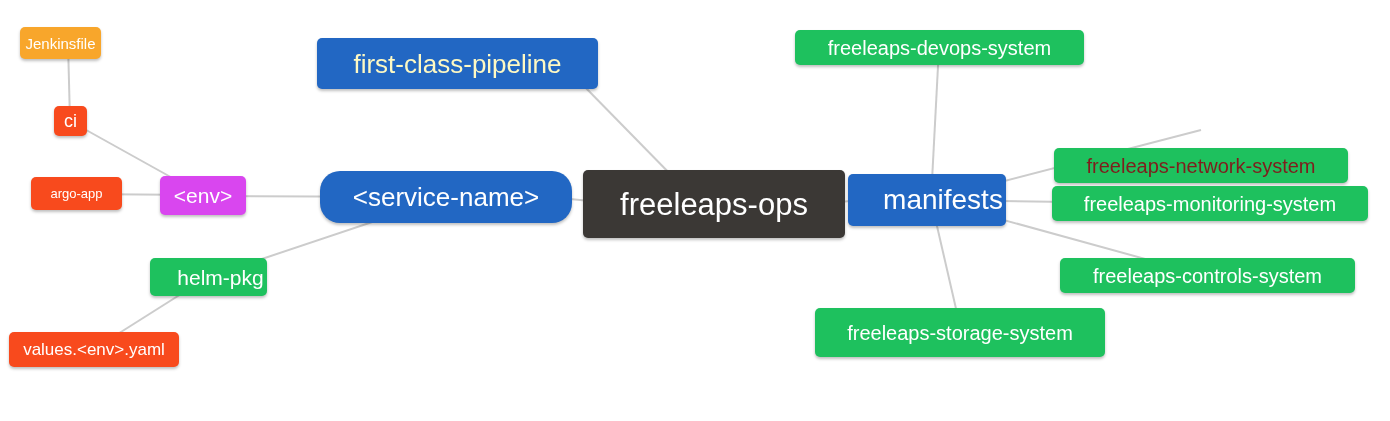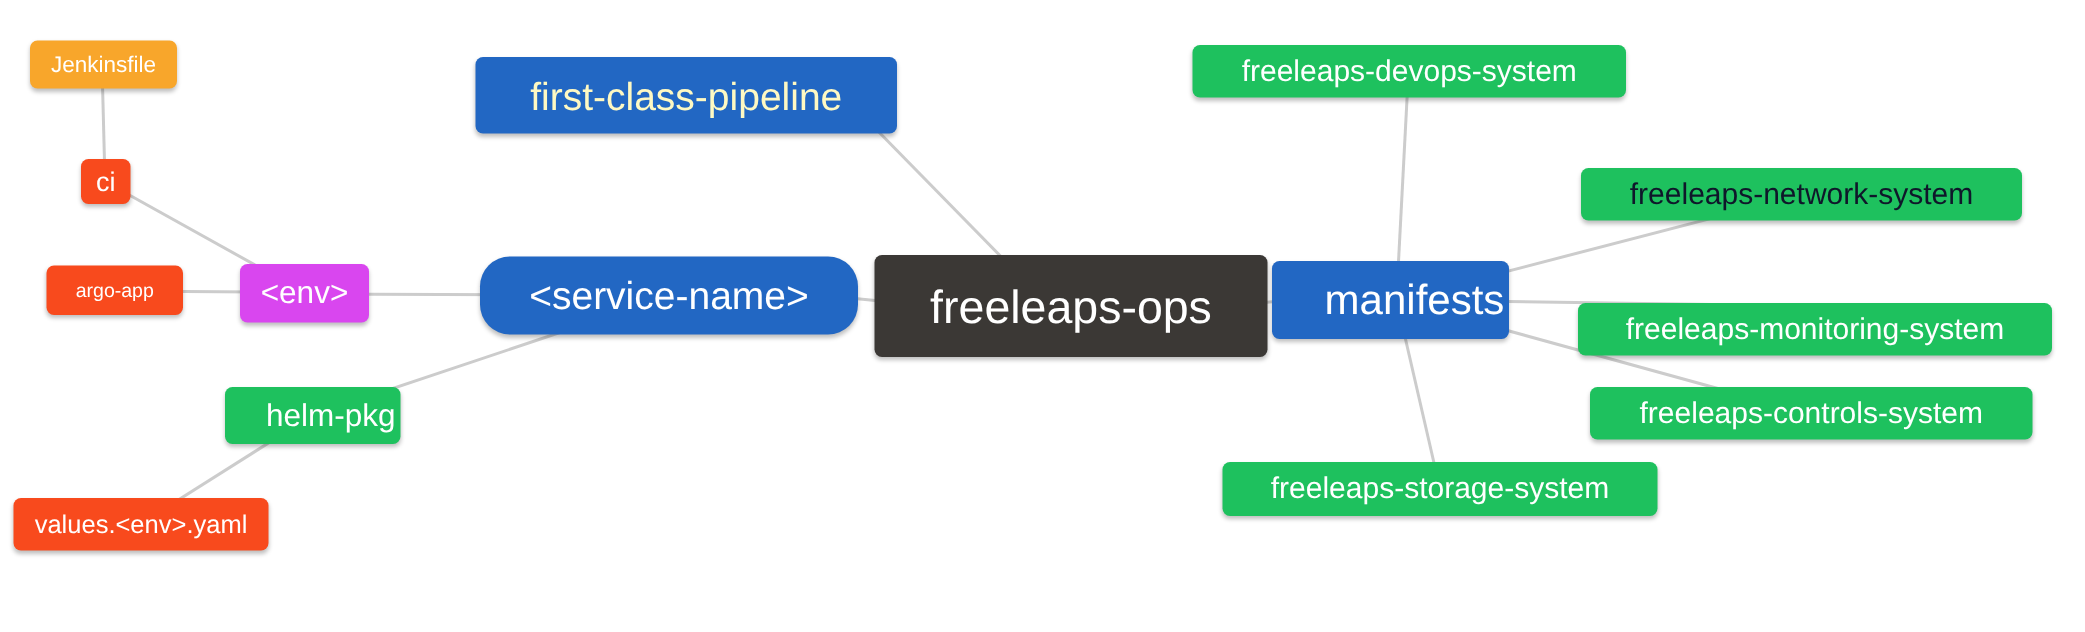--- a/index.html
+++ b/index.html
@@ -17,35 +17,35 @@
     display:flex;align-items:center;justify-content:center;
     color:#ffffff;
     border-radius:5px;
     box-shadow:0 2px 3px rgba(0,0,0,0.25);
     white-space:nowrap;
     cursor:pointer;
     box-sizing:border-box;
     line-height:1;
   }
   
-  .n-jenkinsfile {left:20px;  top:27px;  width:98px;  height:32px; font-size:15px;}
+  .n-jenkinsfile {left:20px;  top:27px;  width:81px;  height:32px; font-size:15px;}
   .n-ci          {left:54px;  top:106px; width:33px;  height:30px; font-size:18px;}
   .n-argo-app    {left:31px;  top:177px; width:91px;  height:33px; font-size:13px;}
   .n-env         {left:160px; top:176px; width:86px;  height:39px; font-size:21px;}
   .n-helm-pkg    {left:150px; top:258px; width:117px; height:38px; font-size:21px;padding-left:24px;}
   .n-values      {left:9px;   top:332px; width:170px; height:35px; font-size:17px;}
   .n-fcp         {left:317px; top:38px;  width:281px; height:51px; font-size:26px;}
   .n-service     {left:320px; top:171px; width:252px; height:52px; font-size:26px;border-radius:20px;}
   .n-ops         {left:583px; top:170px; width:262px; height:68px; font-size:31px;}
   .n-manifests   {left:848px; top:174px; width:158px; height:52px; font-size:28px;padding-left:32px;}
   .n-devops      {left:795px; top:30px;  width:289px; height:35px; font-size:20px;}
   .n-network     {left:1054px;top:112px; width:294px; height:35px; font-size:20px;}
-  .n-monitoring  {left:1052px;top:186px; width:316px; height:35px; font-size:20px;margin-top:16px;}
+  .n-monitoring  {left:1052px;top:186px; width:316px; height:35px; font-size:20px;}
   .n-controls    {left:1060px;top:258px; width:295px; height:35px; font-size:20px;}
-  .n-storage     {left:815px; top:308px; width:290px; height:36px; font-size:20px;}
+  .n-storage     {left:815px; top:308px; width:290px; height:49px; font-size:20px;}
 </style>
 </head>
 <body>
 
 <div class="canvas">
 
   <svg class="edges" viewBox="0 0 1390 421">
     <line x1="68" y1="43" x2="70" y2="121"></line>
     <line x1="70" y1="121" x2="203" y2="195"></line>
     <line x1="76" y1="194" x2="203" y2="195"></line>
@@ -66,18 +66,18 @@
   <div class="node n-ci" style="background-color: rgb(248, 74, 29); color: rgb(255, 255, 255);">ci</div>
   <div class="node n-argo-app" style="background-color: rgb(248, 74, 29); color: rgb(255, 255, 255);">argo-app</div>
   <div class="node n-env" style="background-color: #d946ef; color: rgb(255, 255, 255);">&lt;env&gt;</div>
   <div class="node n-helm-pkg" style="background-color: rgb(30, 193, 94); color: rgb(255, 255, 255);">helm-pkg</div>
   <div class="node n-values" style="background-color: rgb(248, 74, 29); color: rgb(255, 255, 255);">values.&lt;env&gt;.yaml</div>
   <div class="node n-fcp" style="background-color: rgb(34, 103, 195); color: #fef9c3;">first-class-pipeline</div>
   <div class="node n-service" style="background-color: rgb(34, 103, 195); color: rgb(255, 255, 255);">&lt;service-name&gt;</div>
   <div class="node n-ops" style="background-color: rgb(59, 56, 53); color: rgb(255, 255, 255);">freeleaps-ops</div>
   <div class="node n-manifests" style="background-color: rgb(34, 103, 195); color: rgb(255, 255, 255);">manifests</div>
   <div class="node n-devops" style="background-color: rgb(30, 193, 94); color: rgb(255, 255, 255);">freeleaps-devops-system</div>
-  <div class="node n-network" style="background-color: rgb(30, 193, 94); color: #0f172a;">freeleaps-network-system</div>
+  <div class="node n-network" style="background-color: rgb(30, 193, 94); color: #7f1d1d; margin-top: 36px;">freeleaps-network-system</div>
   <div class="node n-monitoring" style="background-color: rgb(30, 193, 94); color: rgb(255, 255, 255);">freeleaps-monitoring-system</div>
   <div class="node n-controls" style="background-color: rgb(30, 193, 94); color: rgb(255, 255, 255);">freeleaps-controls-system</div>
   <div class="node n-storage" style="background-color: rgb(30, 193, 94); color: rgb(255, 255, 255);">freeleaps-storage-system</div>
 
 </div>
 
 </body></html>

